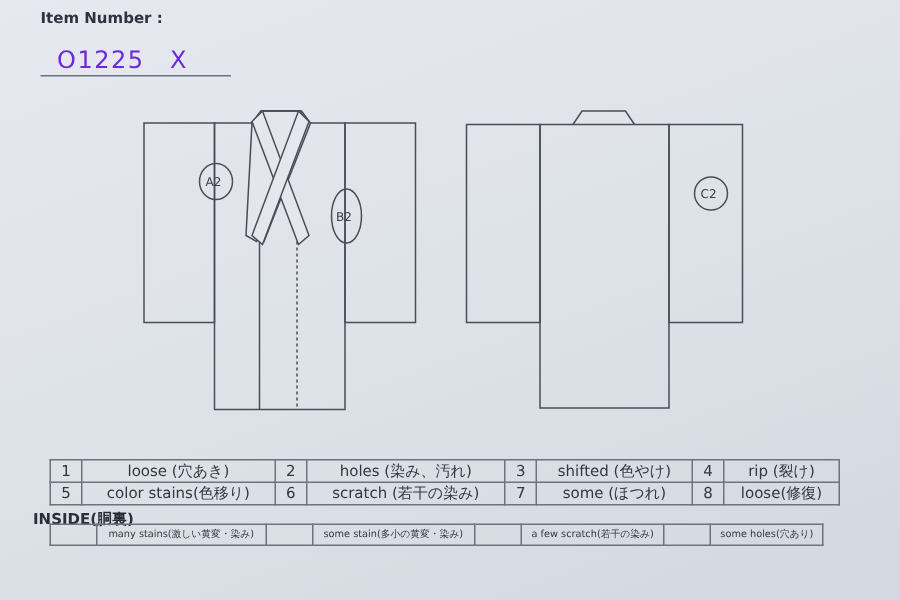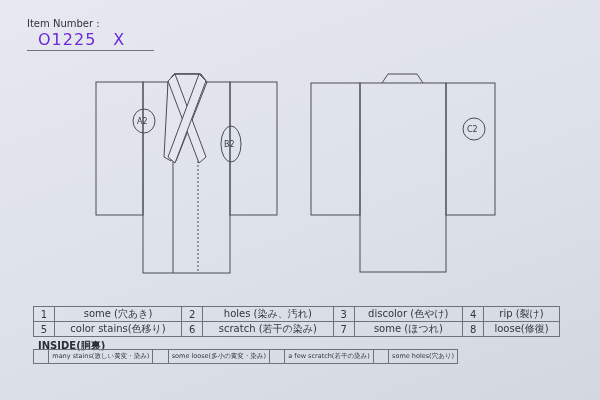--- a/index.html
+++ b/index.html
@@ -1,27 +1,27 @@
 <!DOCTYPE html>
 <html><head>
 <meta charset="utf-8">
 <style>
   html,body{margin:0;padding:0;}
   body{width:600px;height:400px;overflow:hidden;background:#dfe3ea;font-family:"DejaVu Sans",sans-serif;position:relative;color:#2b2e35;}
   .paper{position:absolute;left:0;top:0;width:600px;height:400px;background:linear-gradient(160deg,#e6e9ef 0%,#dde1e8 55%,#d3d7df 100%);}
-  .item-label{position:absolute;left:27px;top:18px;font-size:10px;color:#2f3240;}
+  .item-label{position:absolute;left:27px;top:7px;font-size:10px;color:#2f3240;font-weight:bold;}
   .item-number{position:absolute;left:38px;top:30px;font-size:16px;letter-spacing:1px;color:#6d28d9;}
   .item-line{position:absolute;left:27px;top:50px;width:127px;height:1px;background:#6d7180;}
   svg.diagram{position:absolute;left:0;top:0;}
   table.legend{position:absolute;border-collapse:collapse;font-size:10px;color:#33363f;}
   table.legend td{border:1px solid #6e727c;height:14px;padding:0 3px;text-align:center;white-space:nowrap;}
   table.t1{left:33px;top:306px;width:527px;}
   .num{width:14px;}
-  .inside-label{position:absolute;left:38px;top:339px;font-size:10px;font-weight:bold;color:#2b2e38;}
-  table.t2{left:33px;top:349px;width:425px;font-size:6.5px;}
+  .inside-label{position:absolute;left:22px;top:339px;font-size:10px;font-weight:bold;color:#2b2e38;}
+  table.t2{left:33px;top:349px;width:516px;font-size:6.5px;}
   table.t2 td{height:13px;}
   .box{width:24px;}
 </style>
 </head>
 <body>
 
 <div class="paper"></div>
 
 <div class="item-label">Item Number :</div>
 <div class="item-number">O1225　X</div>
@@ -67,25 +67,25 @@
     <text x="137" y="124">A2</text>
     <text x="224" y="147">B2</text>
     <text x="467" y="132">C2</text>
   </g>
 </svg>
 
 <table class="legend t1">
   <tbody>
       <tr>
     <td class="num">1</td>
-    <td>some (穴あき)</td>
+    <td>loose (穴あき)</td>
     <td class="num">2</td>
     <td>holes (染み、汚れ)</td>
     <td class="num">3</td>
-    <td>discolor (色やけ)</td>
+    <td>shifted (色やけ)</td>
     <td class="num">4</td>
     <td>rip (裂け)</td>
   </tr>
   <tr>
     <td class="num">5</td>
     <td>color stains(色移り)</td>
     <td class="num">6</td>
     <td>scratch (若干の染み)</td>
     <td class="num">7</td>
     <td>some (ほつれ)</td>
@@ -96,20 +96,20 @@
   </table>
 
 <div class="inside-label">INSIDE(胴裏)</div>
 
 <table class="legend t2">
   <tbody>
       <tr>
     <td class="box"></td>
     <td>many stains(激しい黄変・染み)</td>
     <td class="box"></td>
-    <td>some loose(多小の黄変・染み)</td>
+    <td>some stain(多小の黄変・染み)</td>
     <td class="box"></td>
     <td>a few scratch(若干の染み)</td>
     <td class="box"></td>
     <td>some holes(穴あり)</td>
   </tr>
 </tbody>
   </table>
 
 </body></html>

